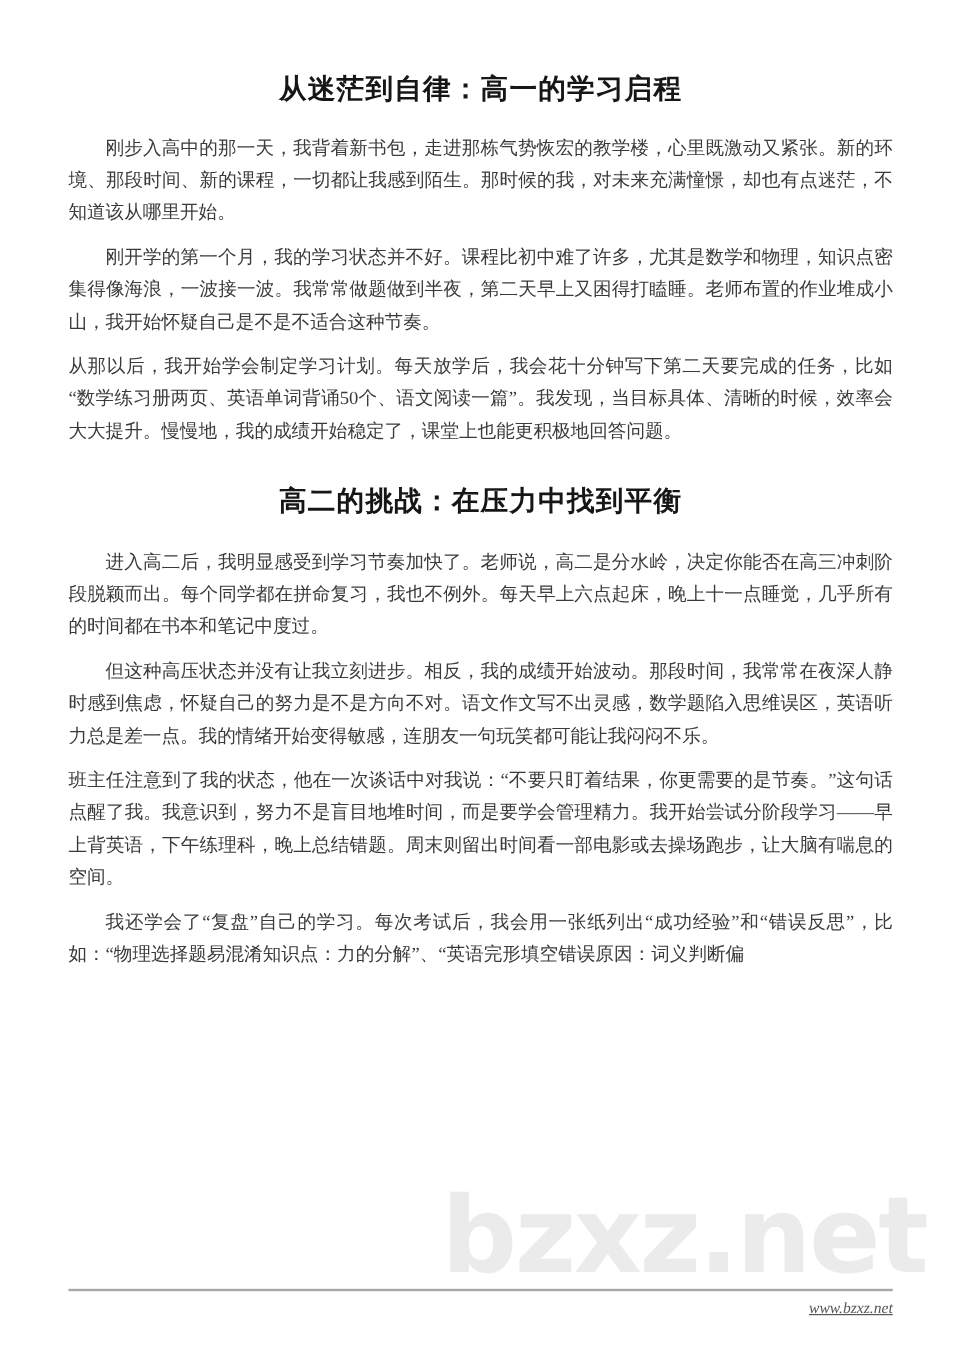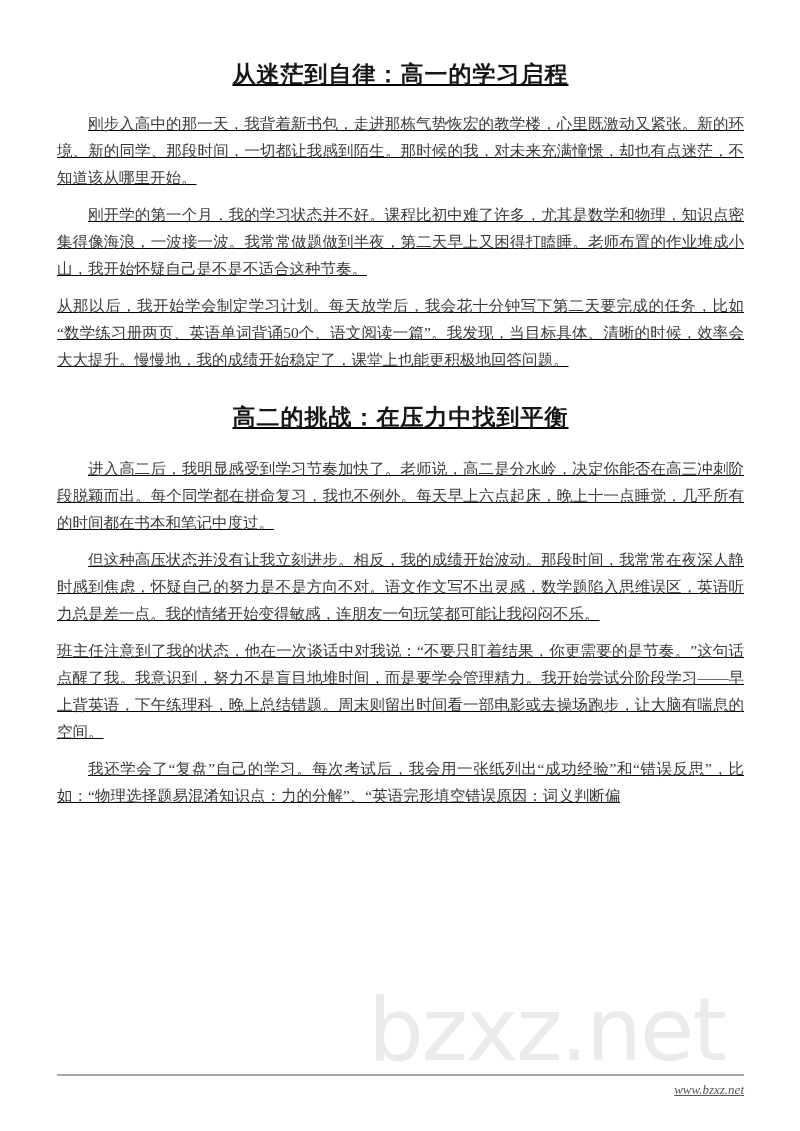--- a/index.html
+++ b/index.html
@@ -11,35 +11,34 @@
     overflow: hidden;
     font-family: "Liberation Serif", "DejaVu Serif", serif;
   }
   
   .watermark {
     position: absolute;
     left: 368px;
     top: 978px;
     z-index: 0;
     font-family: "DejaVu Sans", "Liberation Sans", sans-serif;
-    font-weight: 400;
+    font-weight: 700;
     font-size: 88px;
     letter-spacing: -2px;
     color: #ebebeb;
     white-space: nowrap;
     user-select: none;
   }
   .page {
     position: relative;
     z-index: 1;
     box-sizing: border-box;
     padding: 58px 56px 0 57px;
     height: 1071px;
     overflow: hidden;
-    text-decoration: underline;
   }
   .doc-title {
     font-family: "Liberation Sans", "DejaVu Sans", sans-serif;
     font-weight: 700;
     font-size: 23px;
     line-height: 32px;
     text-align: center;
     color: #161616;
     margin: 0 0 20px 0;
     letter-spacing: 1px;
@@ -77,21 +76,21 @@
 </style>
 </head>
 <body>
 
 <div class="watermark">bzxz.net</div>
 
 <div class="page">
 
   <div class="section-1">
     <h1 class="doc-title">从迷茫到自律：高一的学习启程</h1>
-    <p class="para">刚步入高中的那一天，我背着新书包，走进那栋气势恢宏的教学楼，心里既激动又紧张。新的环境、新的同学、那段时间，一切都让我感到陌生。那时候的我，对未来充满憧憬，却也有点迷茫，不知道该从哪里开始。</p>
+    <p class="para">刚步入高中的那一天，我背着新书包，走进那栋气势恢宏的教学楼，心里既激动又紧张。新的环境、那段时间、新的课程，一切都让我感到陌生。那时候的我，对未来充满憧憬，却也有点迷茫，不知道该从哪里开始。</p>
     <p class="para">刚开学的第一个月，我的学习状态并不好。课程比初中难了许多，尤其是数学和物理，知识点密集得像海浪，一波接一波。我常常做题做到半夜，第二天早上又困得打瞌睡。老师布置的作业堆成小山，我开始怀疑自己是不是不适合这种节奏。</p>
     <p class="para no-indent">从那以后，我开始学会制定学习计划。每天放学后，我会花十分钟写下第二天要完成的任务，比如“数学练习册两页、英语单词背诵50个、语文阅读一篇”。我发现，当目标具体、清晰的时候，效率会大大提升。慢慢地，我的成绩开始稳定了，课堂上也能更积极地回答问题。</p>
   </div>
 
   <div class="section-2">
     <h1 class="doc-title">高二的挑战：在压力中找到平衡</h1>
     <p class="para">进入高二后，我明显感受到学习节奏加快了。老师说，高二是分水岭，决定你能否在高三冲刺阶段脱颖而出。每个同学都在拼命复习，我也不例外。每天早上六点起床，晚上十一点睡觉，几乎所有的时间都在书本和笔记中度过。</p>
     <p class="para">但这种高压状态并没有让我立刻进步。相反，我的成绩开始波动。那段时间，我常常在夜深人静时感到焦虑，怀疑自己的努力是不是方向不对。语文作文写不出灵感，数学题陷入思维误区，英语听力总是差一点。我的情绪开始变得敏感，连朋友一句玩笑都可能让我闷闷不乐。</p>
     <p class="para no-indent">班主任注意到了我的状态，他在一次谈话中对我说：“不要只盯着结果，你更需要的是节奏。”这句话点醒了我。我意识到，努力不是盲目地堆时间，而是要学会管理精力。我开始尝试分阶段学习——早上背英语，下午练理科，晚上总结错题。周末则留出时间看一部电影或去操场跑步，让大脑有喘息的空间。</p>
     <p class="para">我还学会了“复盘”自己的学习。每次考试后，我会用一张纸列出“成功经验”和“错误反思”，比如：“物理选择题易混淆知识点：力的分解”、“英语完形填空错误原因：词义判断偏</p>

